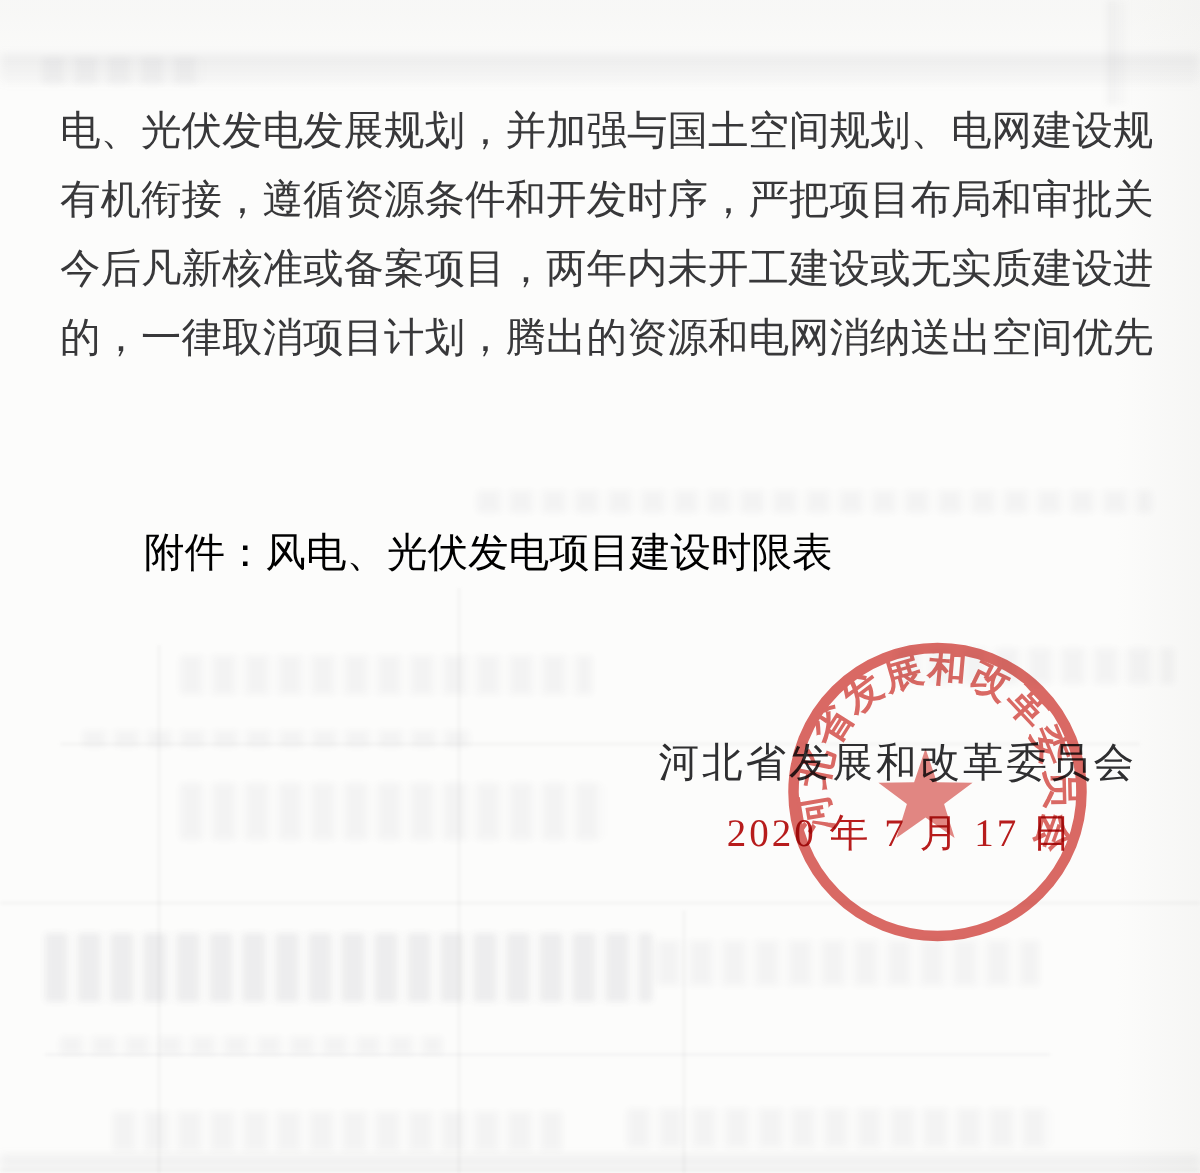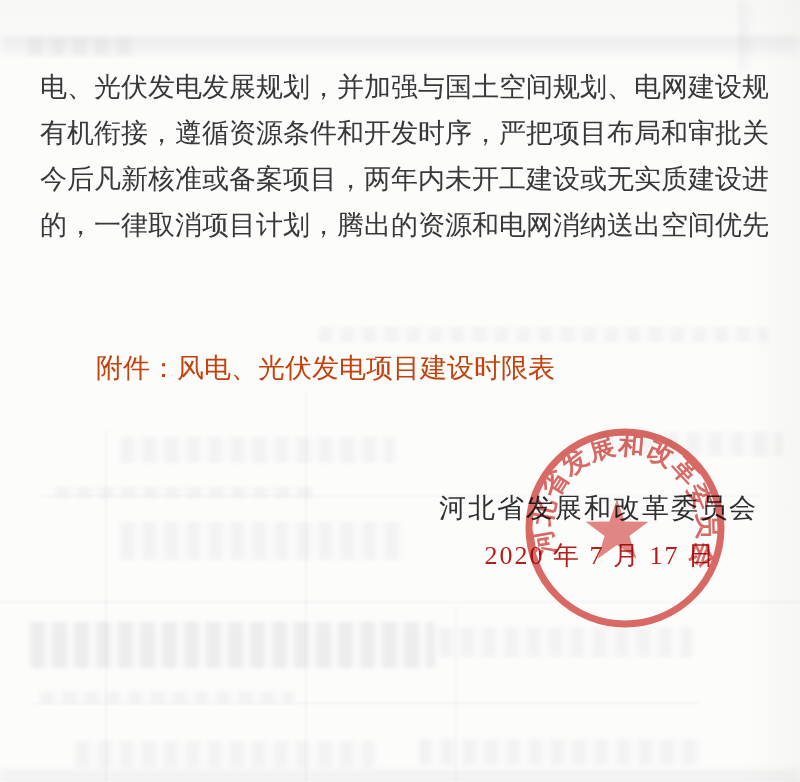--- a/index.html
+++ b/index.html
@@ -19,21 +19,21 @@
   
   .doc-body{
     position:absolute;left:40px;top:64px;width:728px;
     color:#38383a;font-size:27px;line-height:46px;
     filter:blur(.3px);
   }
   .doc-line{height:46px;white-space:nowrap;overflow:hidden;}
   .jline{text-align:justify;text-align-last:justify;}
   .attachment{
     position:absolute;left:96px;top:348px;
-    color:#c2410c;font-size:27px;line-height:40px;white-space:nowrap;
+    color:#000000;font-size:27px;line-height:40px;white-space:nowrap;
     filter:blur(.3px);
   }
 
   
   .sig-name{
     position:absolute;right:42px;top:490px;
     color:#2f2f31;font-size:27px;letter-spacing:2px;white-space:nowrap;
     filter:blur(.3px);mix-blend-mode:multiply;
   }
   .sig-date{

